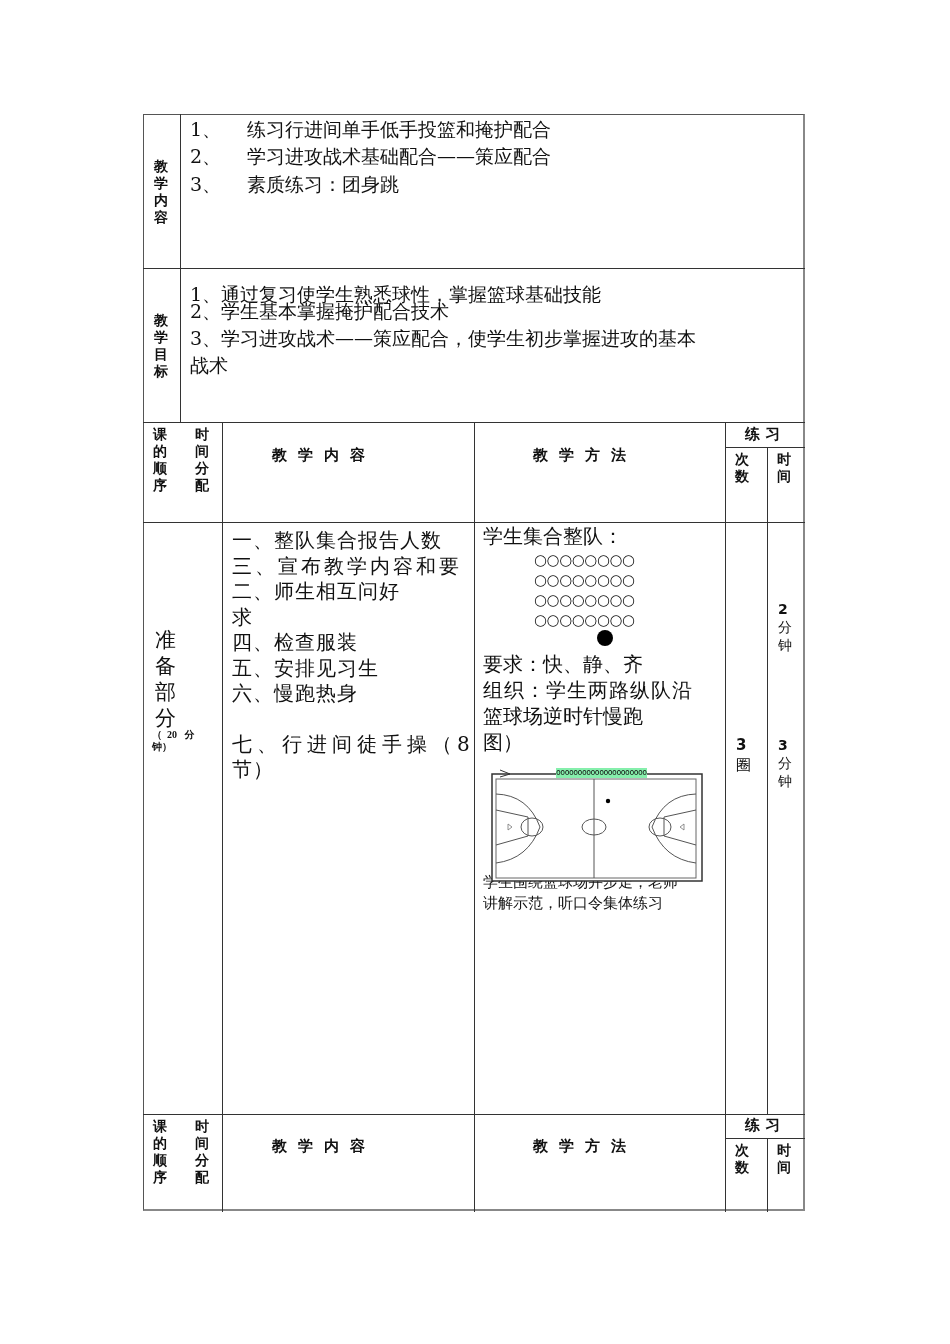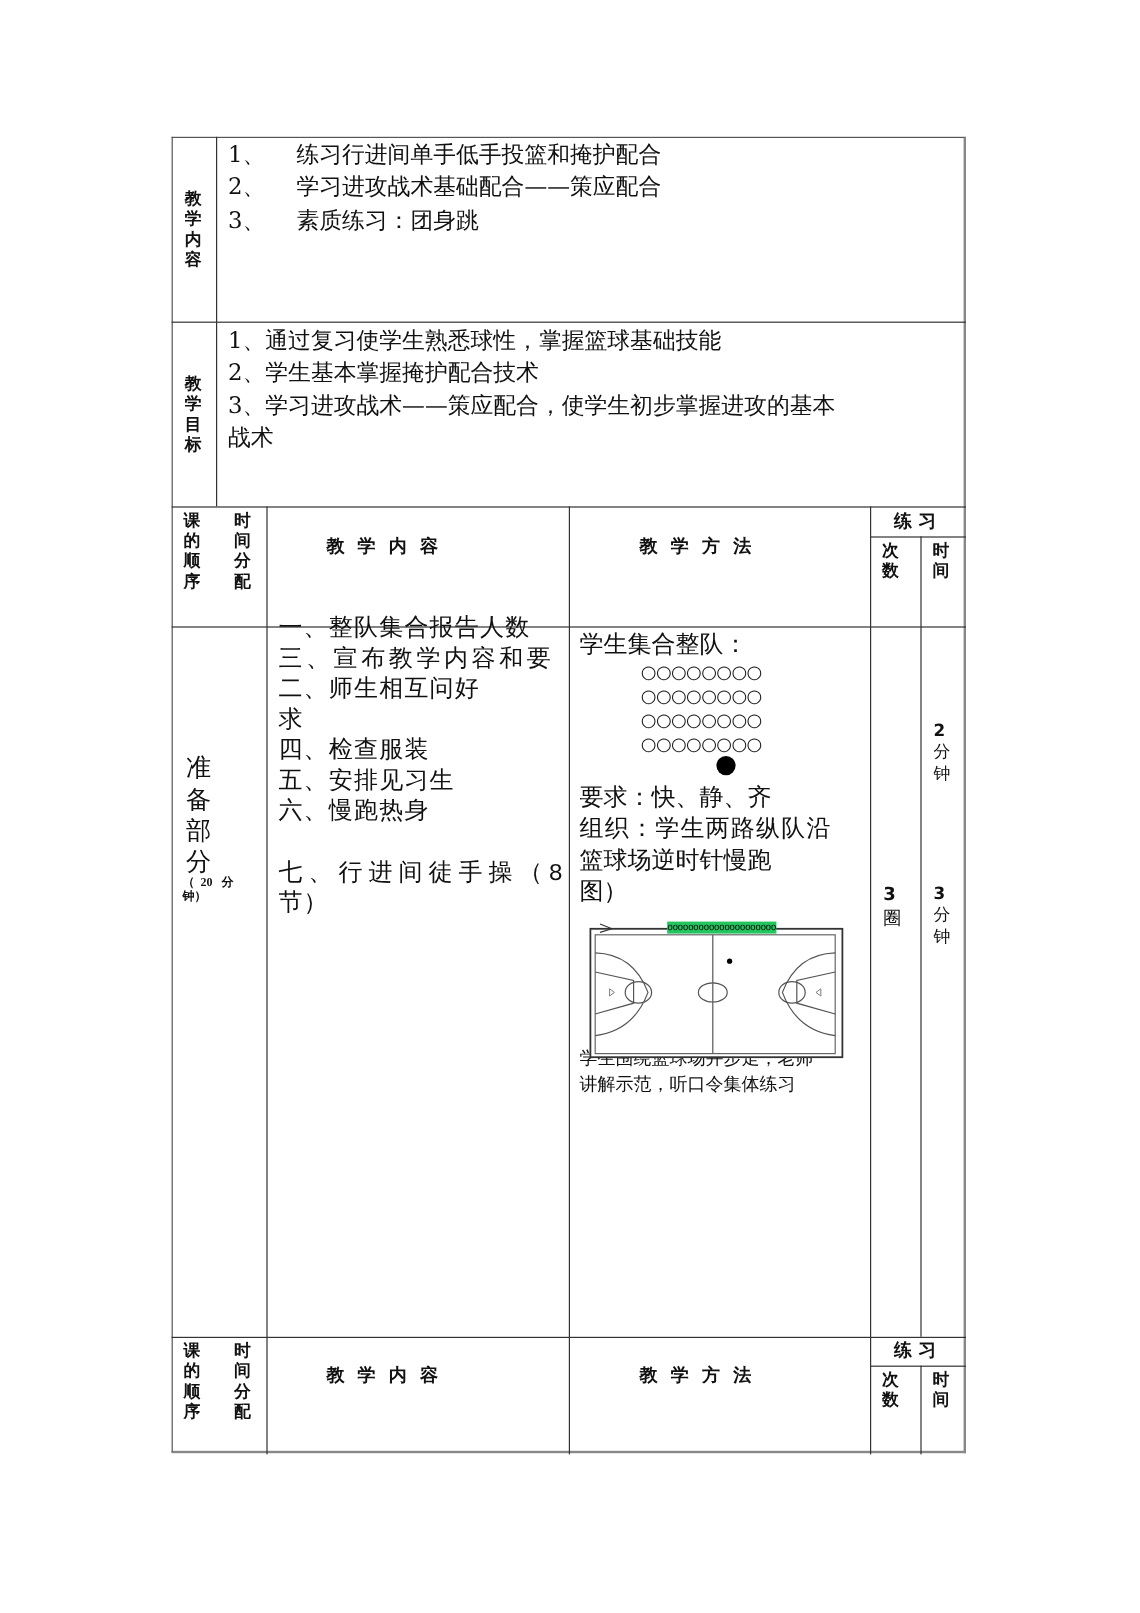--- a/index.html
+++ b/index.html
@@ -51,21 +51,21 @@
 <div class="txt" style="left:247px;top:143px;">学习进攻战术基础配合——策应配合</div>
 <div class="txt" style="left:190px;top:171px;">3、</div>
 <div class="txt" style="left:247px;top:171px;">素质练习：团身跳</div>
 
 <div class="vlabel" style="left:152px;top:312px;">
   <span>教</span>
   <span>学</span>
   <span>目</span>
   <span>标</span>
 </div>
-<div class="txt" style="left:190px;top:271px;">1、通过复习使学生熟悉球性，掌握篮球基础技能</div>
+<div class="txt" style="left:190px;top:281px;">1、通过复习使学生熟悉球性，掌握篮球基础技能</div>
 <div class="txt" style="left:190px;top:298px;">2、学生基本掌握掩护配合技术</div>
 <div class="txt" style="left:190px;top:325px;">3、学习进攻战术——策应配合，使学生初步掌握进攻的基本</div>
 <div class="txt" style="left:190px;top:352px;">战术</div>
 
 <div class="small-col bold" style="left:153px;top:426px;">
   <span>课</span>
   <span>的</span>
   <span>顺</span>
   <span>序</span>
 </div>
@@ -89,21 +89,21 @@
 
 <div class="section-label" style="left:155px;top:627px;">
   <span>准</span>
   <span>备</span>
   <span>部</span>
   <span>分</span>
 </div>
 <div class="abs bold" style="left:152px;top:728px;font-size:10px;white-space:pre;font-family:Liberation Serif, serif;">（  20   分</div>
 <div class="abs bold" style="left:152px;top:740px;font-size:10px;font-family:'DejaVu Sans',sans-serif;">钟）</div>
 
-<div class="abs" style="left:232px;top:512px;font-size:20px;line-height:25.5px;letter-spacing:1px;font-family:Liberation Mono, monospace;">
+<div class="abs" style="left:232px;top:528px;font-size:20px;line-height:25.5px;letter-spacing:1px;">
   <div>一、整队集合报告人数</div>
   <div style="letter-spacing:3px;">三、宣布教学内容和要</div>
   <div>二、师生相互问好</div>
   <div>求</div>
   <div>四、检查服装</div>
   <div>五、安排见习生</div>
   <div>六、慢跑热身</div>
   <div style="height:25px;"></div>
   <div style="letter-spacing:5px;">七、行进间徒手操（8</div>
   <div>节）</div>
@@ -145,21 +145,21 @@
     <ellipse cx="44" cy="62" rx="11" ry="9" fill="none" stroke="#555" stroke-width="1"></ellipse>
     <path d="M20 59 L24 62 L20 65 Z" fill="none" stroke="#777" stroke-width="0.8"></path>
 
     <path d="M208 29 Q176 30 164 62 Q176 94 208 98" fill="none" stroke="#555" stroke-width="1"></path>
     <path d="M208 45 L176 52 L176 71 L208 80" fill="none" stroke="#555" stroke-width="1"></path>
     <ellipse cx="172" cy="62" rx="11" ry="9" fill="none" stroke="#555" stroke-width="1"></ellipse>
     <path d="M196 59 L192 62 L196 65 Z" fill="none" stroke="#777" stroke-width="0.8"></path>
 
     <circle cx="120" cy="36" r="2.2" fill="#000"></circle>
   </svg>
-  <div class="abs" style="left:68px;top:3px;font-size:8px;line-height:10px;letter-spacing:-0.5px;background:#22c55e;font-family:'DejaVu Sans Mono',monospace;">ooooooooooooooooooooo</div>
+  <div class="abs" style="left:68px;top:3px;font-size:8px;line-height:10px;letter-spacing:-0.5px;background:#86efac;font-family:'DejaVu Sans Mono',monospace;">ooooooooooooooooooooo</div>
 </div>
 
 <div class="small-col" style="left:736px;top:735px;font-size:15px;line-height:20px;">
   <span class="bold">3</span>
   <span>圈</span>
 </div>
 <div class="small-col" style="left:778px;top:600px;font-size:14px;line-height:18px;">
   <span class="bold">2</span>
   <span>分</span>
   <span>钟</span>

